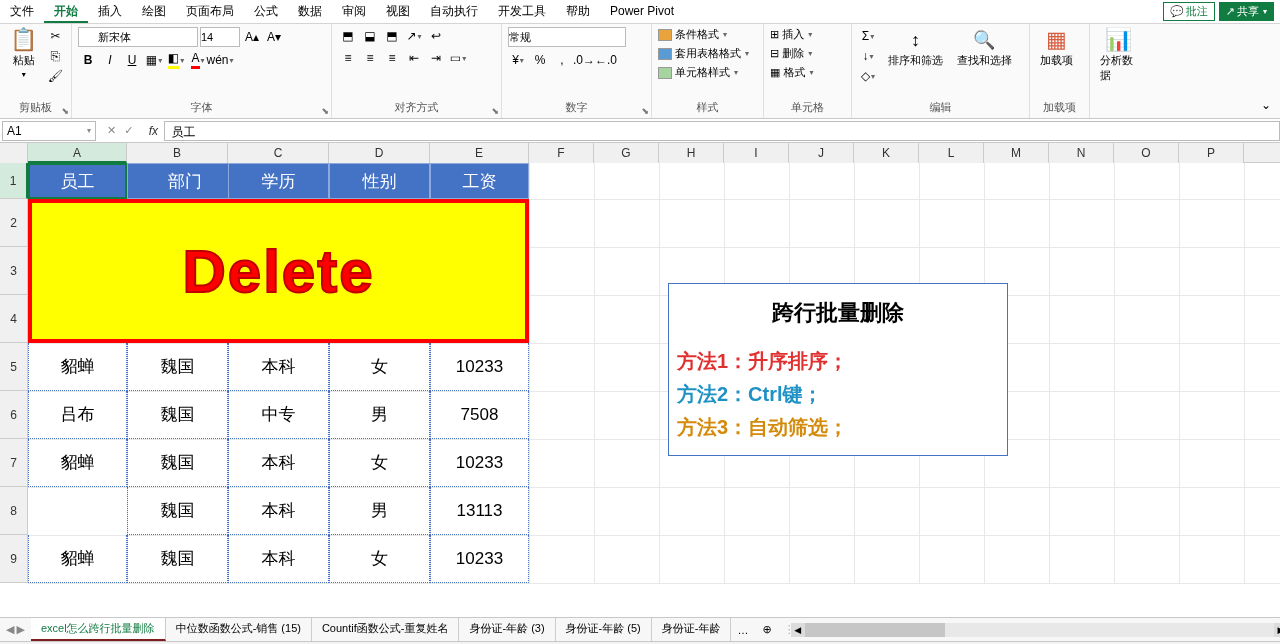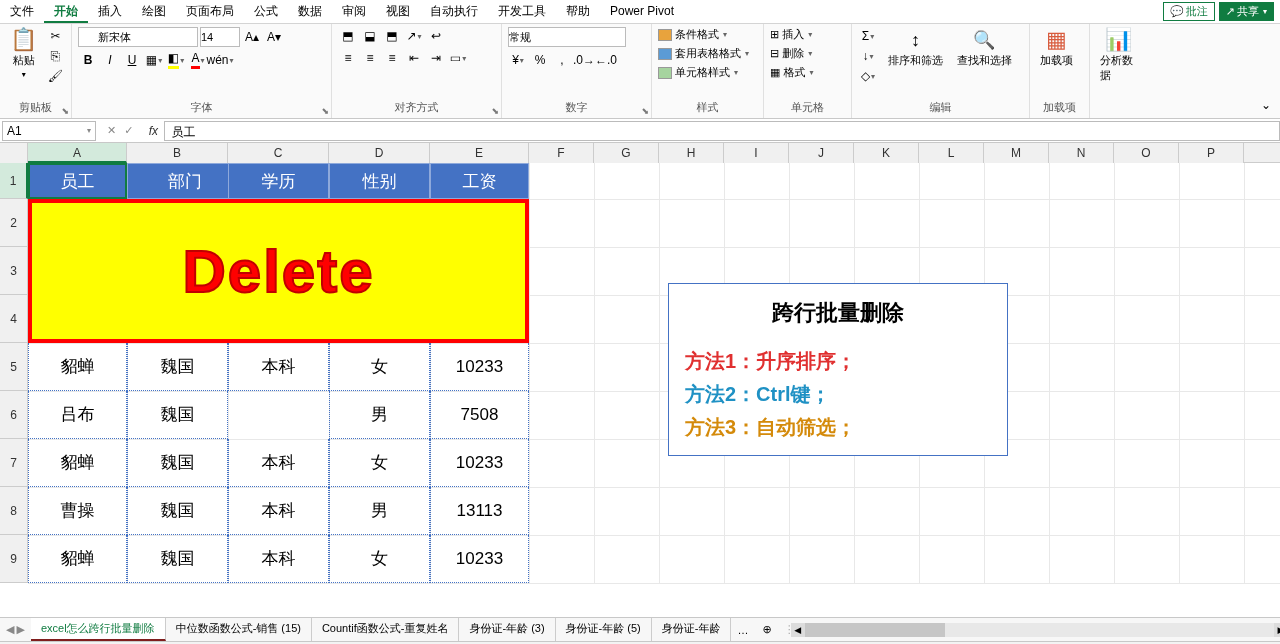--- a/index.html
+++ b/index.html
@@ -53,21 +53,21 @@
 .cells { position: relative; flex: 1; }
 .cells .gridline-v { position: absolute; top: 0; bottom: 0; width: 1px; background: #e8e8e8; pointer-events: none; }
 .cells .gridline-h { position: absolute; left: 0; right: 0; height: 1px; background: #e8e8e8; pointer-events: none; }
 
 .hdr-cell { position: absolute; background: #4472c4; color: #fff; font-size: 17px; display: flex; align-items: center; justify-content: center; border: 1px solid #8ea9db; box-sizing: border-box; }
 .data-cell { position: absolute; font-size: 17px; color: #000; display: flex; align-items: center; justify-content: center; border: 1px dotted #4472c4; border-top: none; box-sizing: border-box; }
 .active-cell { position: absolute; border: 2px solid #107c41; pointer-events: none; z-index: 10; }
 .delete-overlay { position: absolute; background: #ffff00; border: 4px solid #ff0000; z-index: 5; display: flex; align-items: center; justify-content: center; }
 .delete-overlay .txt { font-size: 60px; font-weight: 900; color: #ff0000; -webkit-text-stroke: 2px #c00000; letter-spacing: 2px; font-family: "Arial Black", sans-serif; }
 
-.text-box { position: absolute; border: 1px solid #4472c4; background: #fff; padding: 14px 16px; font-size: 20px; font-family: "SimSun", serif; }
+.text-box { position: absolute; border: 1px solid #4472c4; background: #fff; padding: 14px 8px; font-size: 20px; font-family: "SimSun", serif; }
 .text-box .title { text-align: center; font-weight: bold; margin-bottom: 20px; font-size: 22px; }
 .text-box .m1 { color: #e03030; font-weight: bold; }
 .text-box .m2 { color: #1f91c4; font-weight: bold; margin-top: 6px; }
 .text-box .m3 { color: #d48a0a; font-weight: bold; margin-top: 6px; }
 
 
 .sheet-tabs { height: 24px; display: flex; align-items: center; border-top: 1px solid #c8c8c8; background: #f7f7f7; font-size: 11px; }
 .stab-nav { display: flex; gap: 2px; padding: 0 6px; color: #888; }
 .stab { padding: 3px 10px; border-right: 1px solid #ccc; cursor: pointer; white-space: nowrap; }
 .stab.active { background: #fff; border-bottom: 2px solid #7f1d1d; color: #107c41; }
@@ -355,28 +355,28 @@
         <div class="hdr-cell" style="left: 402px; top: 0px; width: 99px; height: 36px;">工资</div>
         <div class="hdr-cell" style="left: 301px; top: 0px; width: 101px; height: 36px;">性别</div>
         <div class="active-cell" style="left: 0px; top: 0px; width: 99px; height: 36px;"></div>
         <div class="data-cell" style="left: 0px; top: 180px; width: 99px; height: 48px;">貂蝉</div>
         <div class="data-cell" style="left: 99px; top: 180px; width: 101px; height: 48px;">魏国</div>
         <div class="data-cell" style="left: 200px; top: 180px; width: 101px; height: 48px;">本科</div>
         <div class="data-cell" style="left: 301px; top: 180px; width: 101px; height: 48px;">女</div>
         <div class="data-cell" style="left: 402px; top: 180px; width: 99px; height: 48px;">10233</div>
         <div class="data-cell" style="left: 0px; top: 228px; width: 99px; height: 48px;">吕布</div>
         <div class="data-cell" style="left: 99px; top: 228px; width: 101px; height: 48px;">魏国</div>
+        <div class="data-cell" style="left: 200px; top: 228px; width: 101px; height: 48px;">中专</div>
         <div class="data-cell" style="left: 301px; top: 228px; width: 101px; height: 48px;">男</div>
         <div class="data-cell" style="left: 402px; top: 228px; width: 99px; height: 48px;">7508</div>
         <div class="data-cell" style="left: 0px; top: 276px; width: 99px; height: 48px;">貂蝉</div>
         <div class="data-cell" style="left: 99px; top: 276px; width: 101px; height: 48px;">魏国</div>
         <div class="data-cell" style="left: 200px; top: 276px; width: 101px; height: 48px;">本科</div>
         <div class="data-cell" style="left: 301px; top: 276px; width: 101px; height: 48px;">女</div>
         <div class="data-cell" style="left: 402px; top: 276px; width: 99px; height: 48px;">10233</div>
-        <div class="data-cell" style="left: 0px; top: 324px; width: 99px; height: 48px;">曹操</div>
         <div class="data-cell" style="left: 99px; top: 324px; width: 101px; height: 48px;">魏国</div>
         <div class="data-cell" style="left: 200px; top: 324px; width: 101px; height: 48px;">本科</div>
         <div class="data-cell" style="left: 301px; top: 324px; width: 101px; height: 48px;">男</div>
         <div class="data-cell" style="left: 402px; top: 324px; width: 99px; height: 48px;">13113</div>
         <div class="data-cell" style="left: 0px; top: 372px; width: 99px; height: 48px;">貂蝉</div>
         <div class="data-cell" style="left: 99px; top: 372px; width: 101px; height: 48px;">魏国</div>
         <div class="data-cell" style="left: 200px; top: 372px; width: 101px; height: 48px;">本科</div>
         <div class="data-cell" style="left: 301px; top: 372px; width: 101px; height: 48px;">女</div>
         <div class="data-cell" style="left: 402px; top: 372px; width: 99px; height: 48px;">10233</div>
         <div class="delete-overlay" style="left: 0px; top: 36px; width: 501px; height: 144px;">

